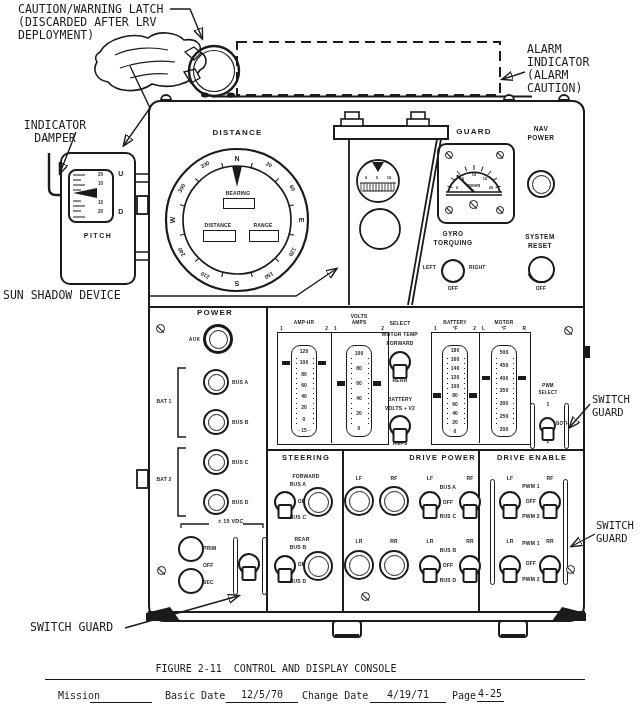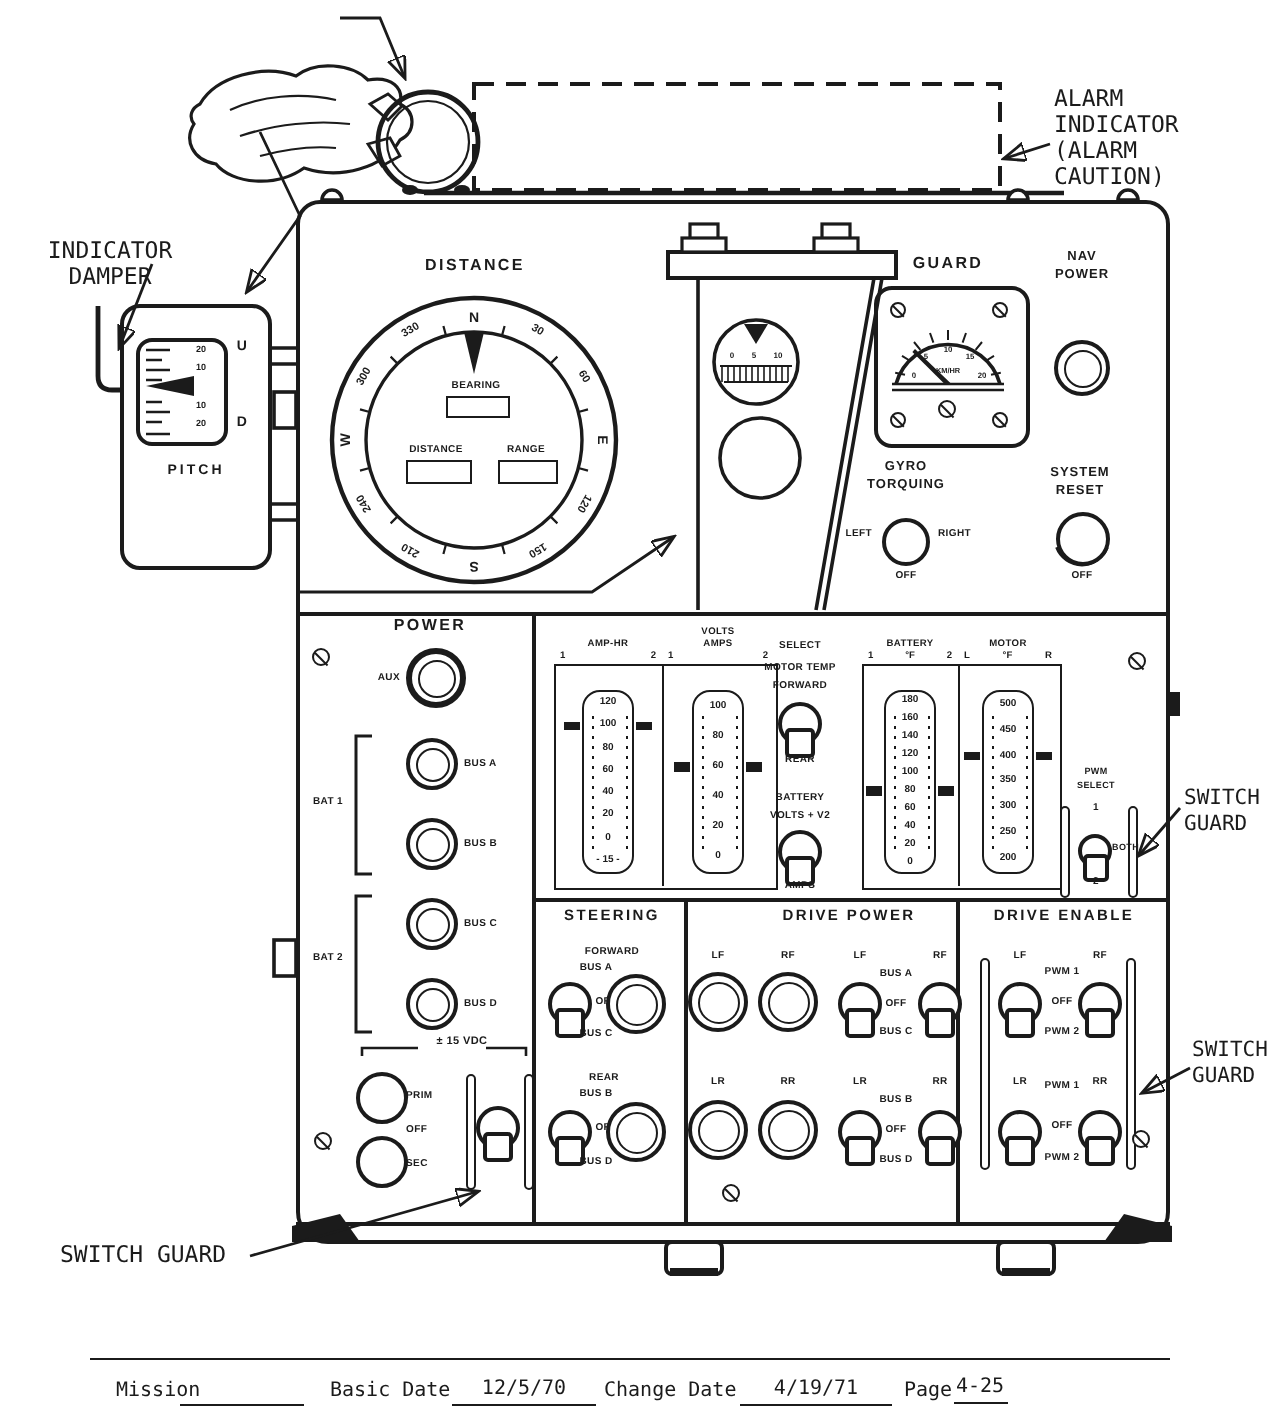--- a/index.html
+++ b/index.html
@@ -177,22 +177,26 @@
       <polygon points="472.8,192.5 475.2,191.5 457.5,174.5 456.2,176" class="fill"></polygon>
     </g>
 
     <g>
       <path d="M186,368 H178 V437 H186 M186,448 H178 V516 H186" stroke-width="1.5"></path>
       <path d="M181,528 V524 H209 M243,524 H263 V528" stroke-width="1.3"></path>
       <path d="M529.3,273.3 A12.5,12.5 0 0 0 552.7,273.3" stroke-width="3.6"></path>
     </g>
   </svg>
 
+  <div class="co" style="left:18px;top:3px;width:210px">CAUTION/WARNING LATCH
+(DISCARDED AFTER LRV
+DEPLOYMENT)</div>
   <div class="co" style="left:10px;top:119px;width:90px;text-align:center">INDICATOR
 DAMPER</div>
+  <div class="co" style="left:3px;top:289px;width:200px">SUN SHADOW DEVICE</div>
   <div class="co" style="left:527px;top:43px;width:110px">ALARM
 INDICATOR
 (ALARM
 CAUTION)</div>
   <div class="co sm" style="left:592px;top:393px;width:48px">SWITCH
 GUARD</div>
   <div class="co sm" style="left:596px;top:519px;width:44px">SWITCH
 GUARD</div>
   <div class="co" style="left:30px;top:621px;width:140px">SWITCH GUARD</div>
 
@@ -369,21 +373,21 @@
   <div class="s" style="left:294px;top:498px;width:18px">OFF</div>
   <div class="cb" style="left:303px;top:487px;width:30px;height:30px"></div>
   <div class="s" style="left:285px;top:514px;width:26px">BUS C</div>
   <div class="s" style="left:290px;top:536px;width:24px">REAR</div>
   <div class="s" style="left:285px;top:544px;width:26px">BUS B</div>
   <div class="tog" style="left:274px;top:555px"></div>
   <div class="s" style="left:294px;top:561px;width:18px">OFF</div>
   <div class="cb" style="left:303px;top:551px;width:30px;height:30px"></div>
   <div class="s" style="left:285px;top:578px;width:26px">BUS D</div>
 
-  <div class="t1" style="left:345px;top:453px;width:159px;font-size:7.5px">DRIVE POWER</div>
+  <div class="t1" style="left:363px;top:453px;width:159px;font-size:7.5px">DRIVE POWER</div>
   <div class="s" style="left:350px;top:475px;width:18px">LF</div>
   <div class="s" style="left:385px;top:475px;width:18px">RF</div>
   <div class="s" style="left:421px;top:475px;width:18px">LF</div>
   <div class="s" style="left:461px;top:475px;width:18px">RF</div>
   <div class="cb" style="left:344px;top:486px;width:30px;height:30px"></div>
   <div class="cb" style="left:379px;top:486px;width:30px;height:30px"></div>
   <div class="tog" style="left:419px;top:491px"></div>
   <div class="tog" style="left:459px;top:491px"></div>
   <div class="s" style="left:436px;top:484px;width:24px">BUS A</div>
   <div class="s" style="left:439px;top:499px;width:18px">OFF</div>
@@ -413,20 +417,21 @@
   <div class="s" style="left:519px;top:513px;width:24px">PWM 2</div>
   <div class="s" style="left:501px;top:538px;width:18px">LR</div>
   <div class="s" style="left:541px;top:538px;width:18px">RR</div>
   <div class="s" style="left:519px;top:540px;width:24px">PWM 1</div>
   <div class="tog" style="left:499px;top:555px"></div>
   <div class="tog" style="left:539px;top:555px"></div>
   <div class="s" style="left:522px;top:560px;width:18px">OFF</div>
   <div class="s" style="left:519px;top:576px;width:24px">PWM 2</div>
   <div class="scr" style="left:566px;top:565px"></div>
 
+  <div class="ft" style="left:46px;top:663px;width:460px;text-align:center">FIGURE 2-11  CONTROL AND DISPLAY CONSOLE</div>
   <div class="ul" style="left:45px;top:665px;width:540px;height:14px"></div>
   <div class="ft" style="left:58px;top:690px">Mission</div>
   <div class="ul" style="left:90px;top:690px;width:62px;height:12px"></div>
   <div class="ft" style="left:165px;top:690px">Basic Date</div>
   <div class="ft" style="left:226px;top:689px;width:72px;text-align:center">12/5/70</div>
   <div class="ul" style="left:226px;top:690px;width:72px;height:12px"></div>
   <div class="ft" style="left:302px;top:690px">Change Date</div>
   <div class="ft" style="left:370px;top:689px;width:76px;text-align:center">4/19/71</div>
   <div class="ul" style="left:370px;top:690px;width:76px;height:12px"></div>
   <div class="ft" style="left:452px;top:690px">Page</div>

